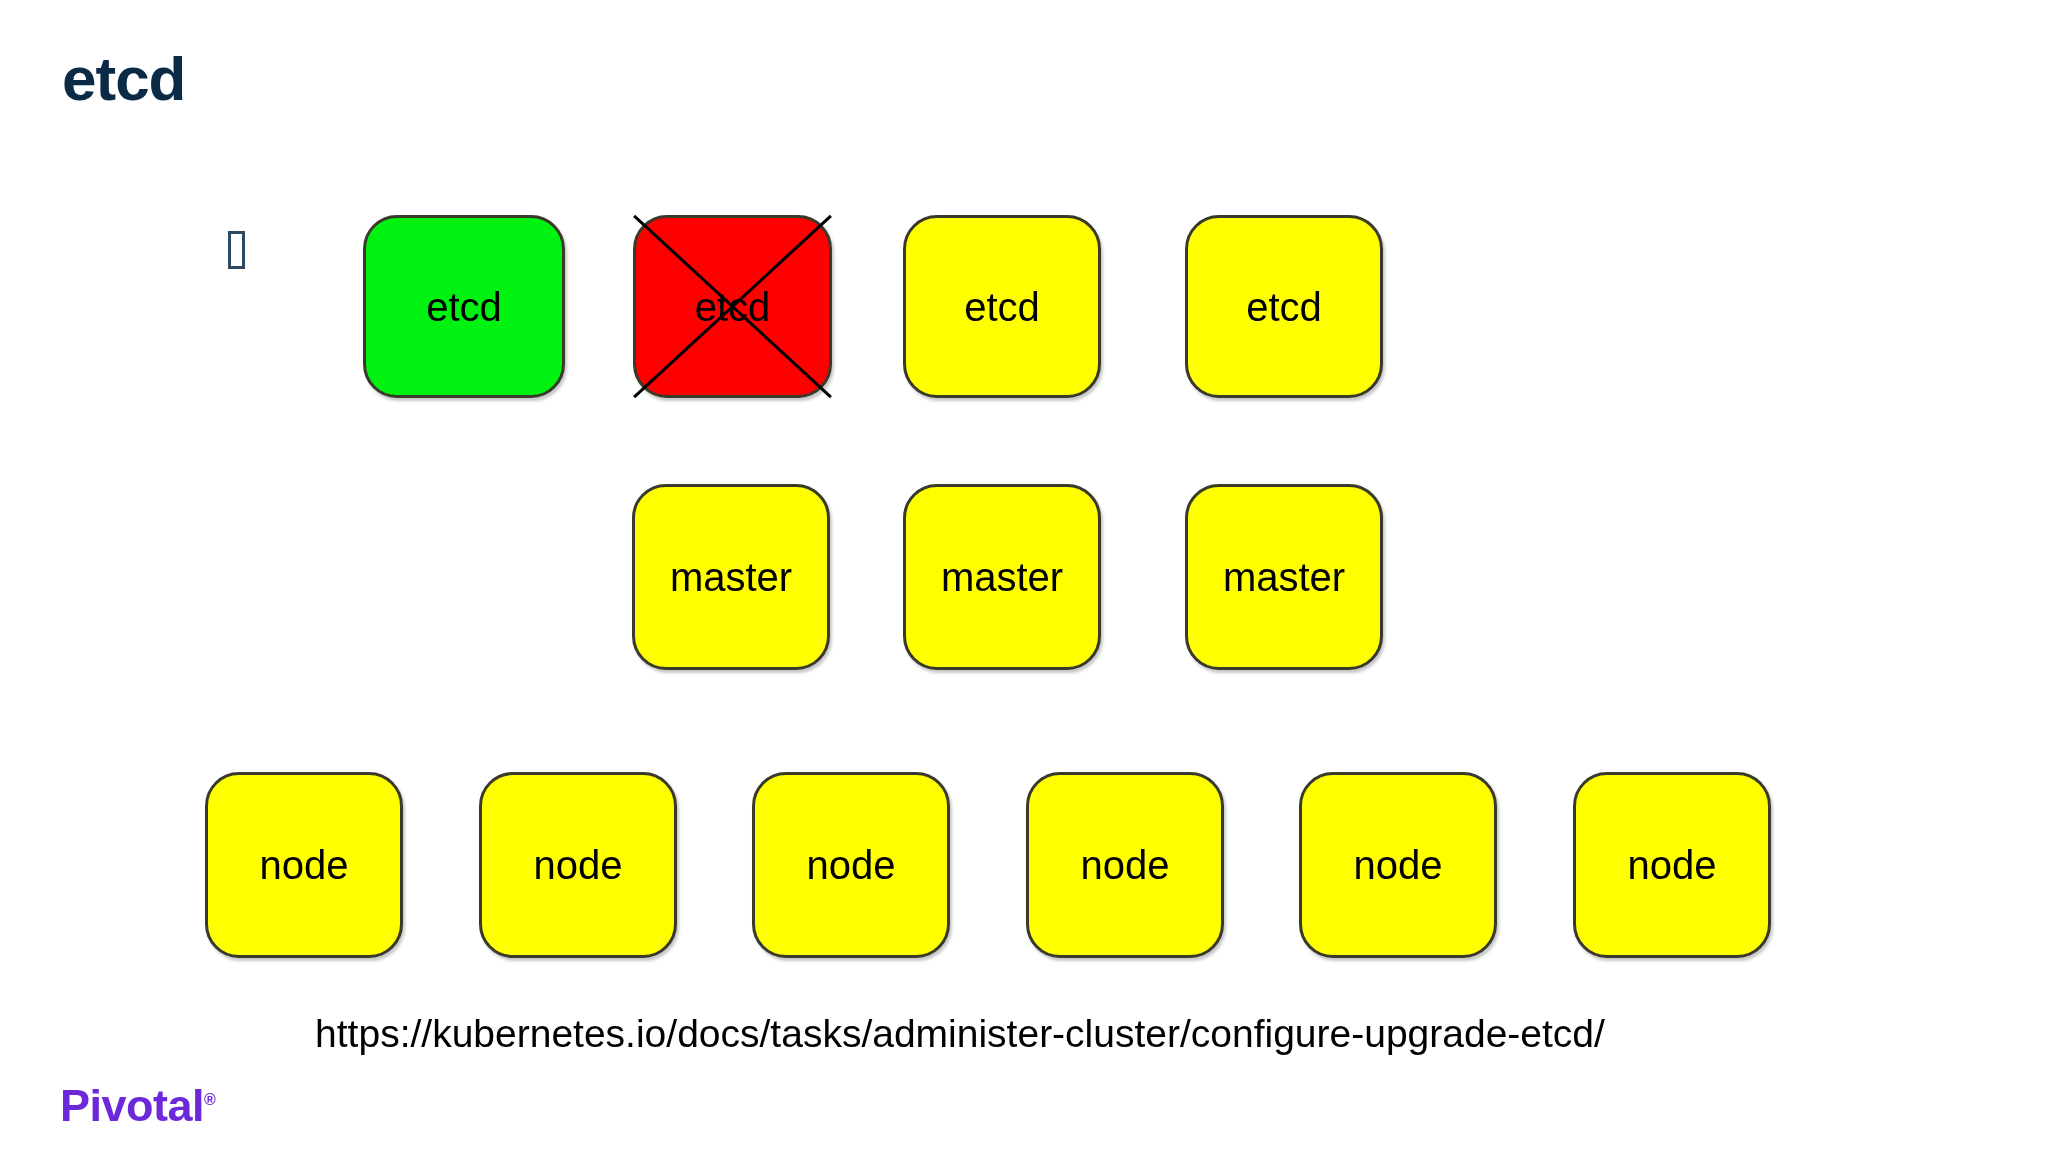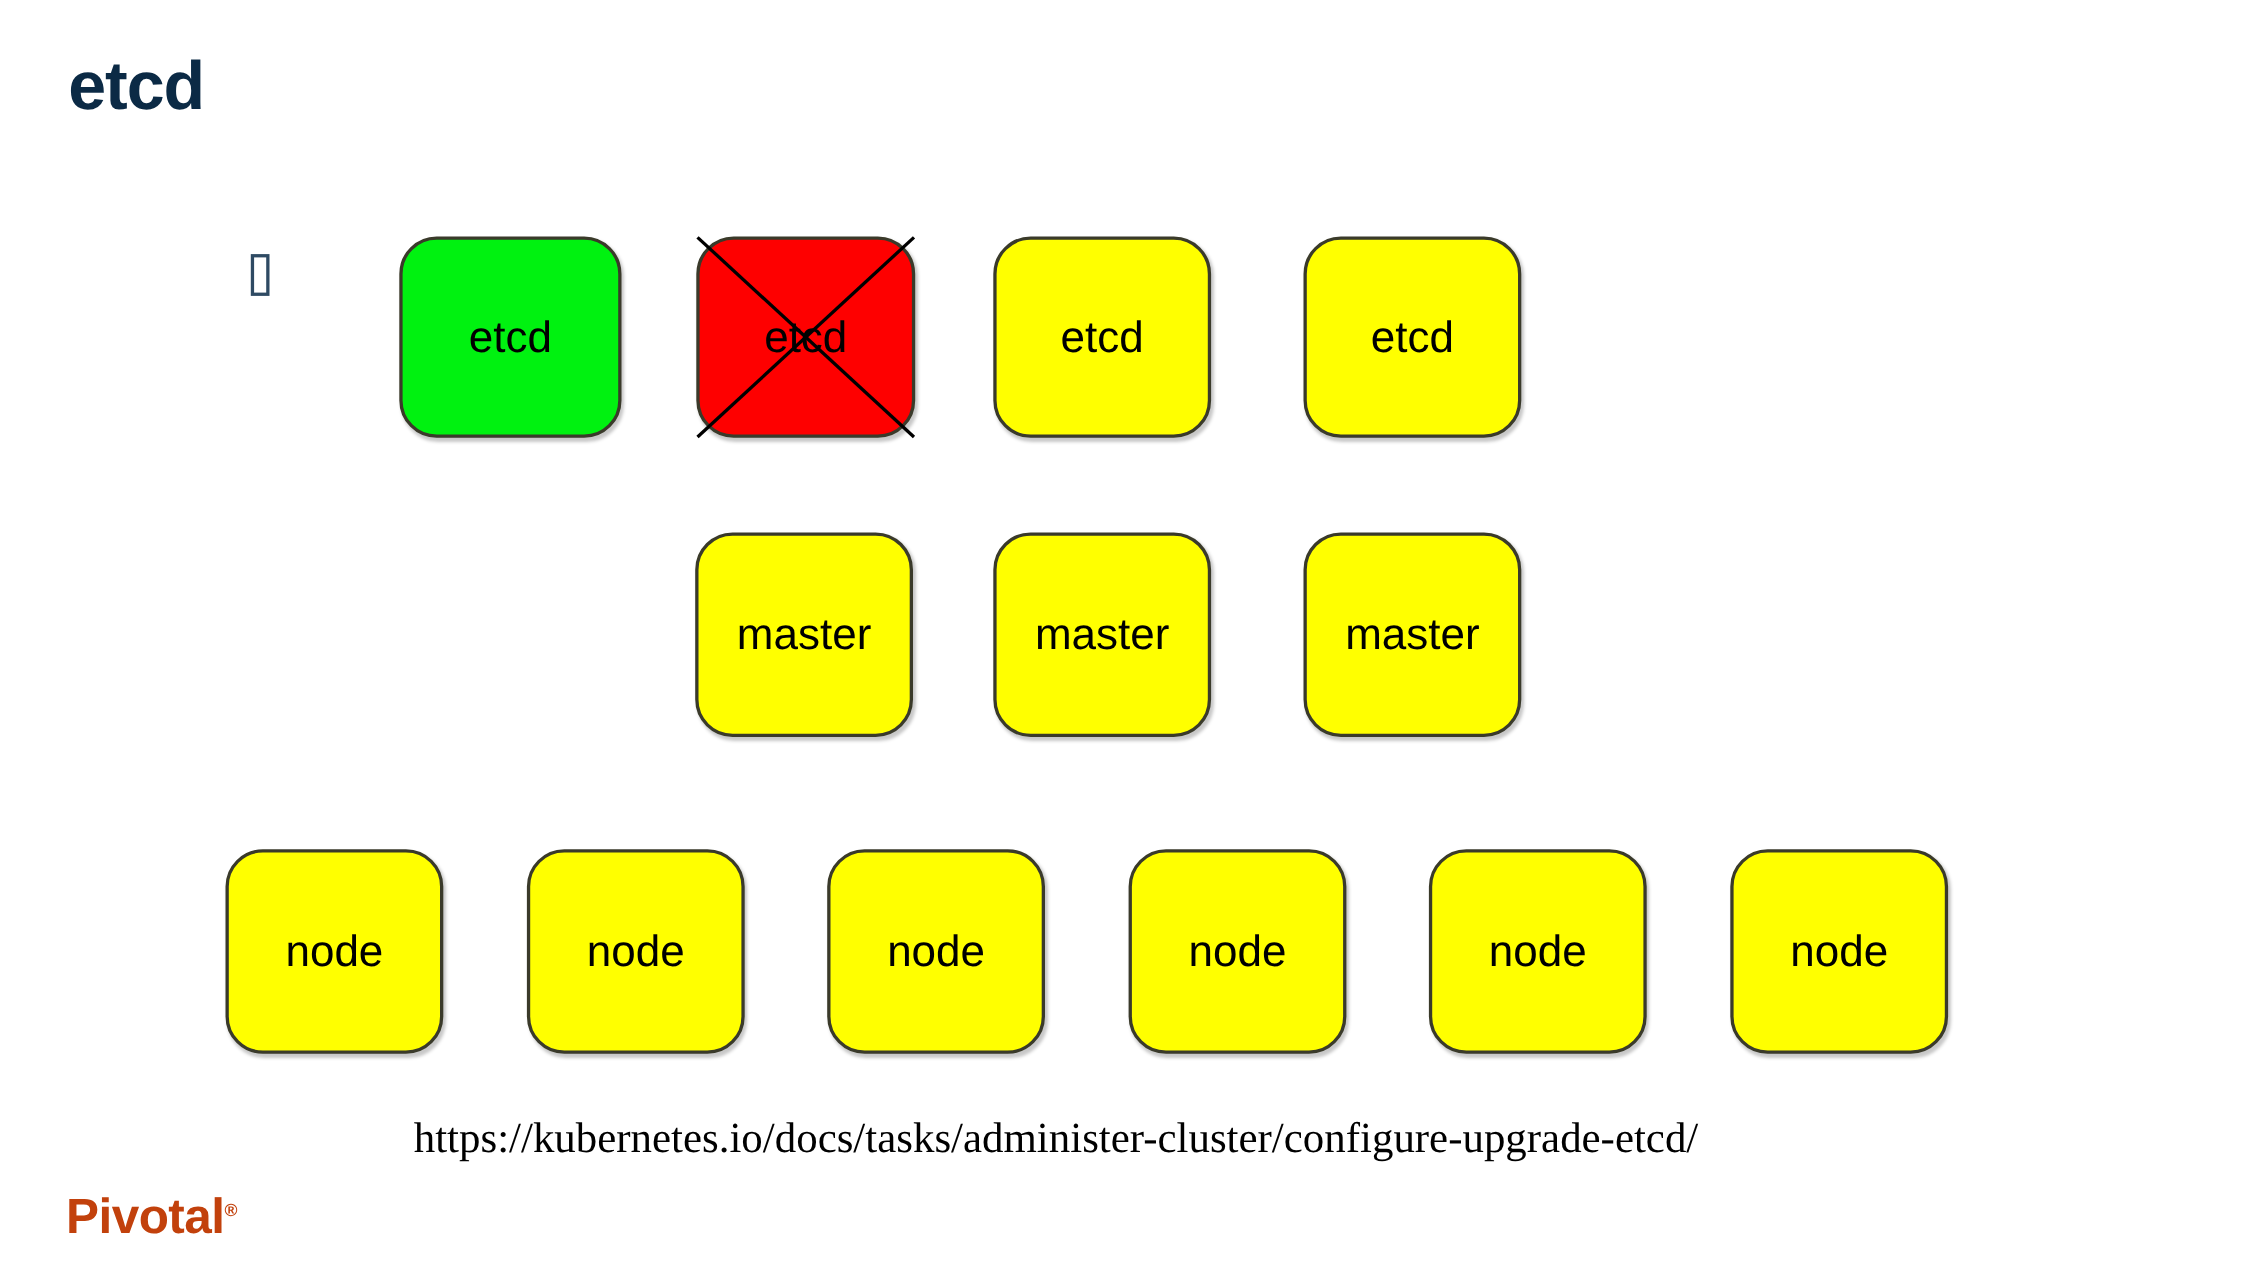--- a/index.html
+++ b/index.html
@@ -88,35 +88,35 @@
     stroke-width: 3;
   }
 
   
   #footer-url {
     position: absolute;
     left: 0;
     top: 1012px;
     width: 1920px;
     text-align: center;
-    font-family: Liberation Serif, serif;
+    font-family: Liberation Sans, sans-serif;
     font-size: 39px;
     color: #000000;
     white-space: nowrap;
   }
 
   
   #pivotal-logo {
     position: absolute;
     left: 60px;
     top: 1083px;
     font-family: "Liberation Sans", sans-serif;
     font-size: 45px;
     font-weight: bold;
-    color: #c2410c;
+    color: #6d28d9;
     letter-spacing: -0.5px;
     line-height: 1;
     white-space: nowrap;
     text-align: center;
   }
   #pivotal-logo .reg-mark {
     font-size: 16px;
     vertical-align: super;
   }
 </style>

